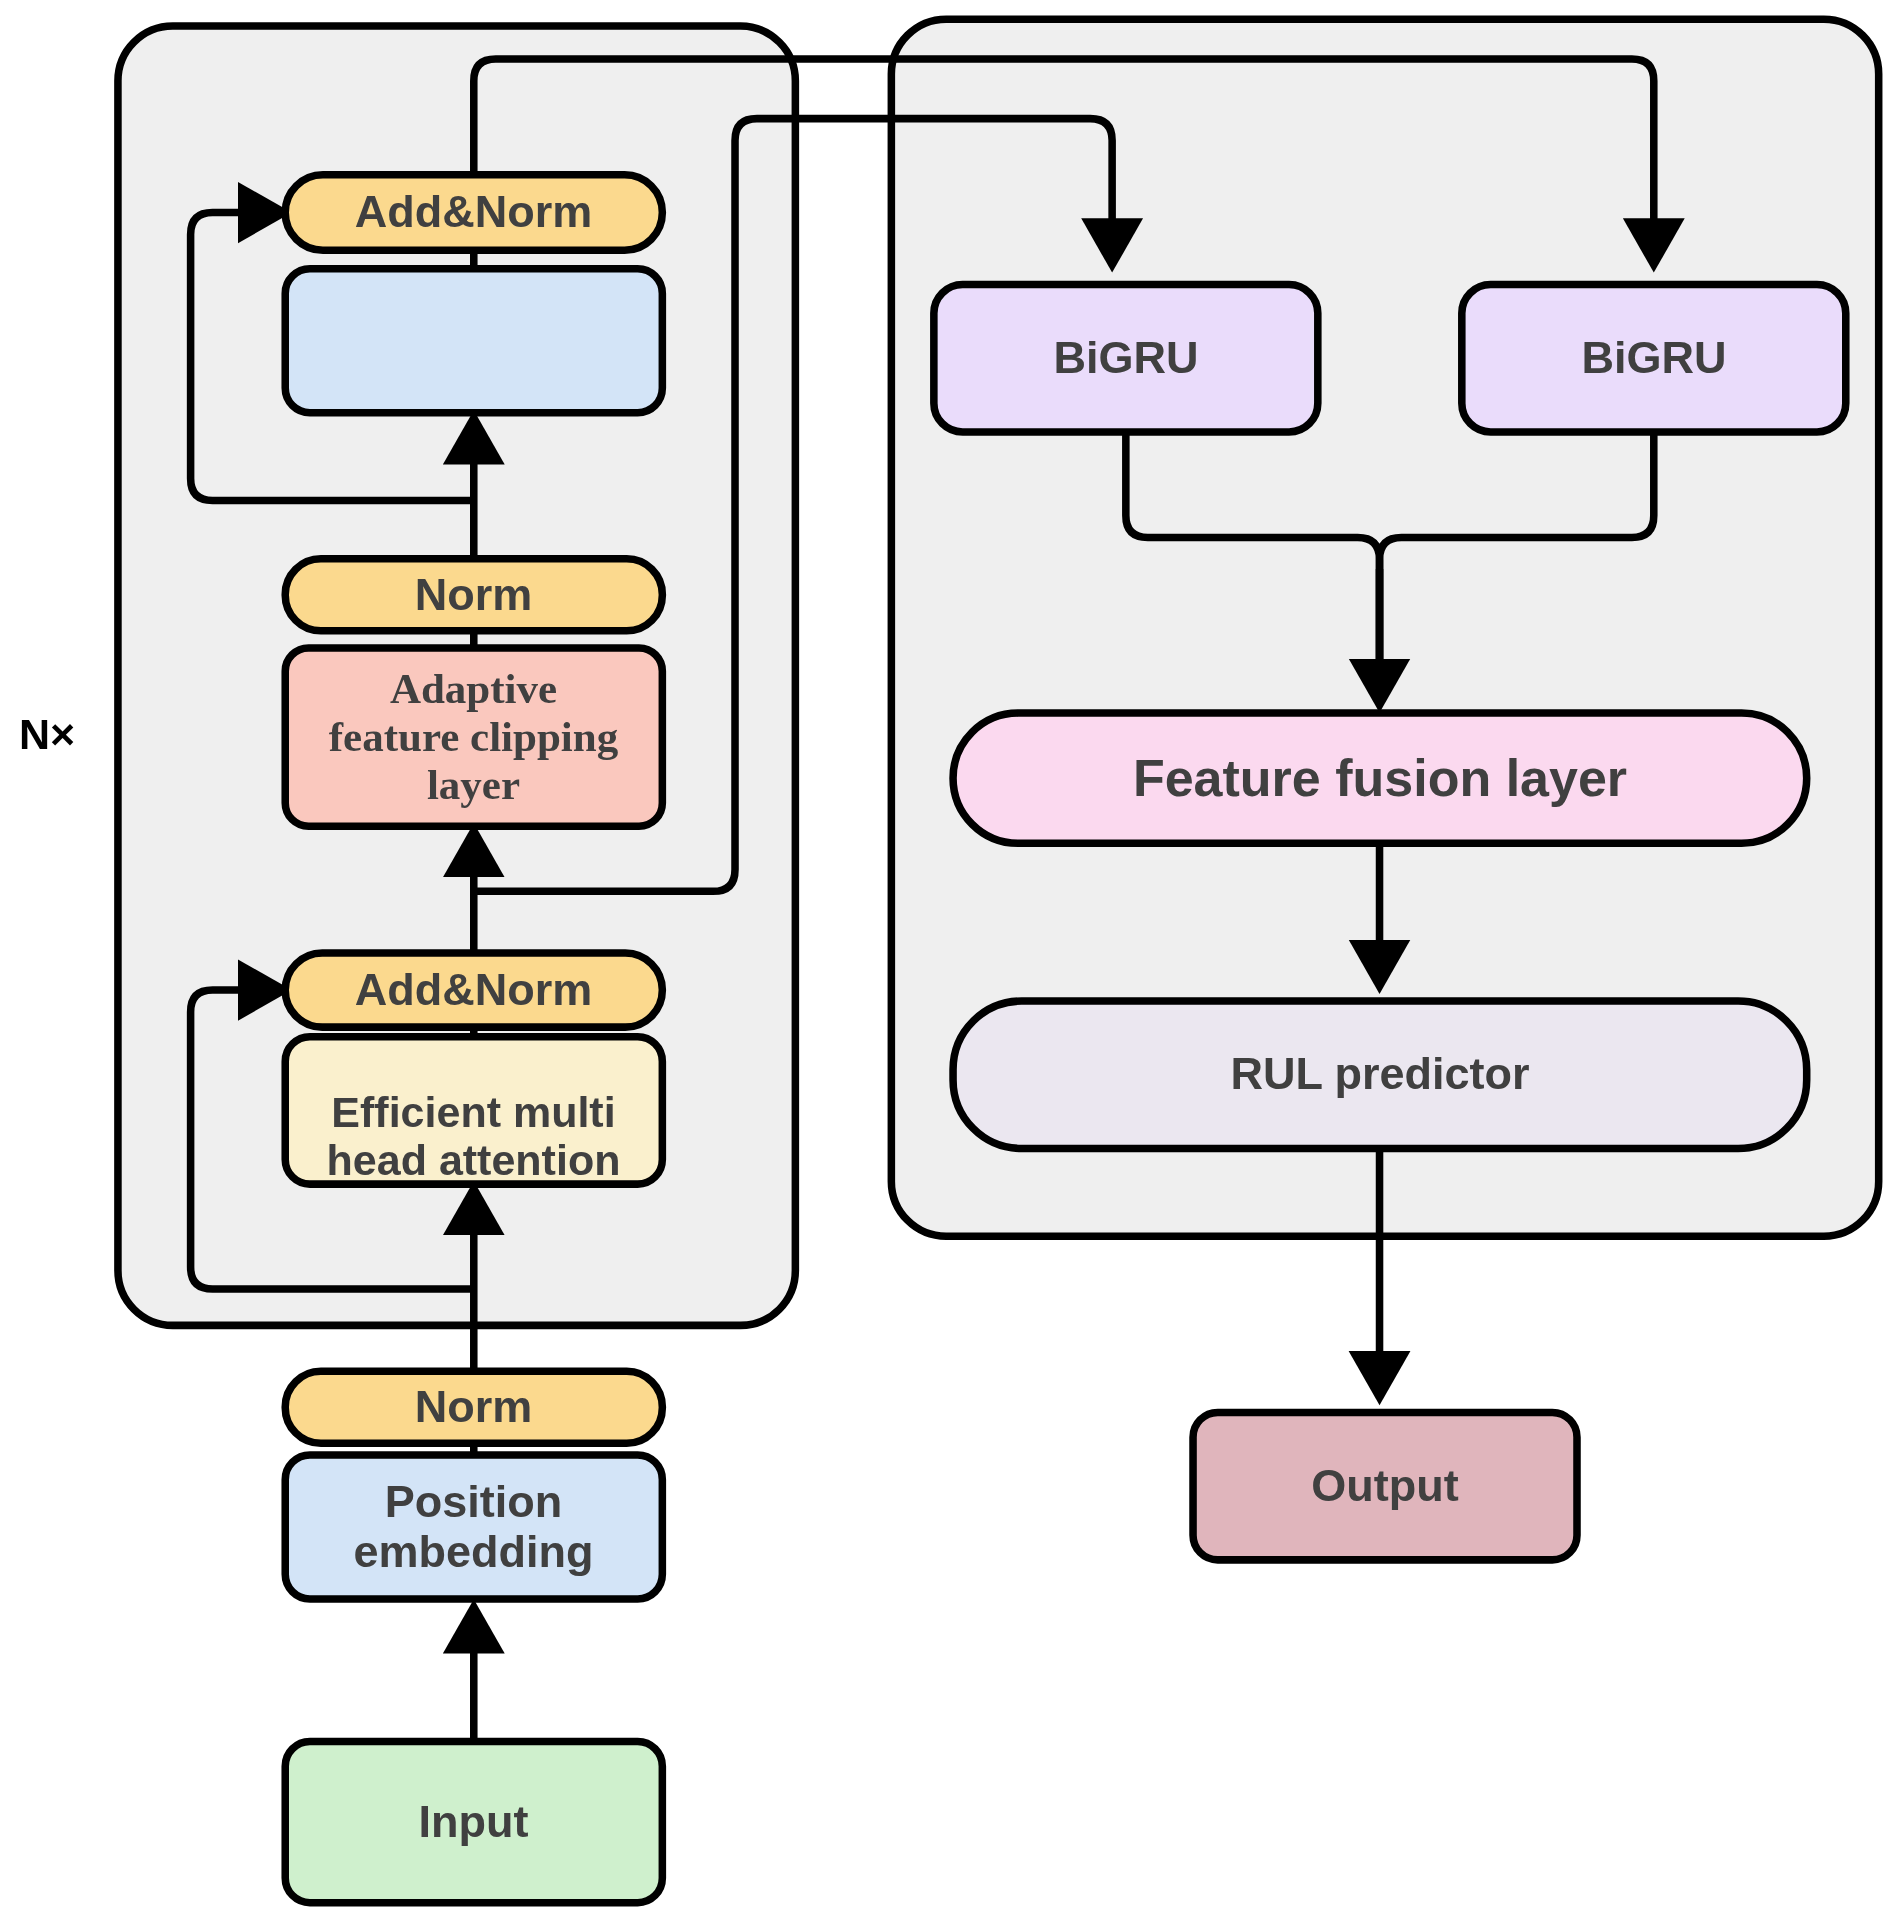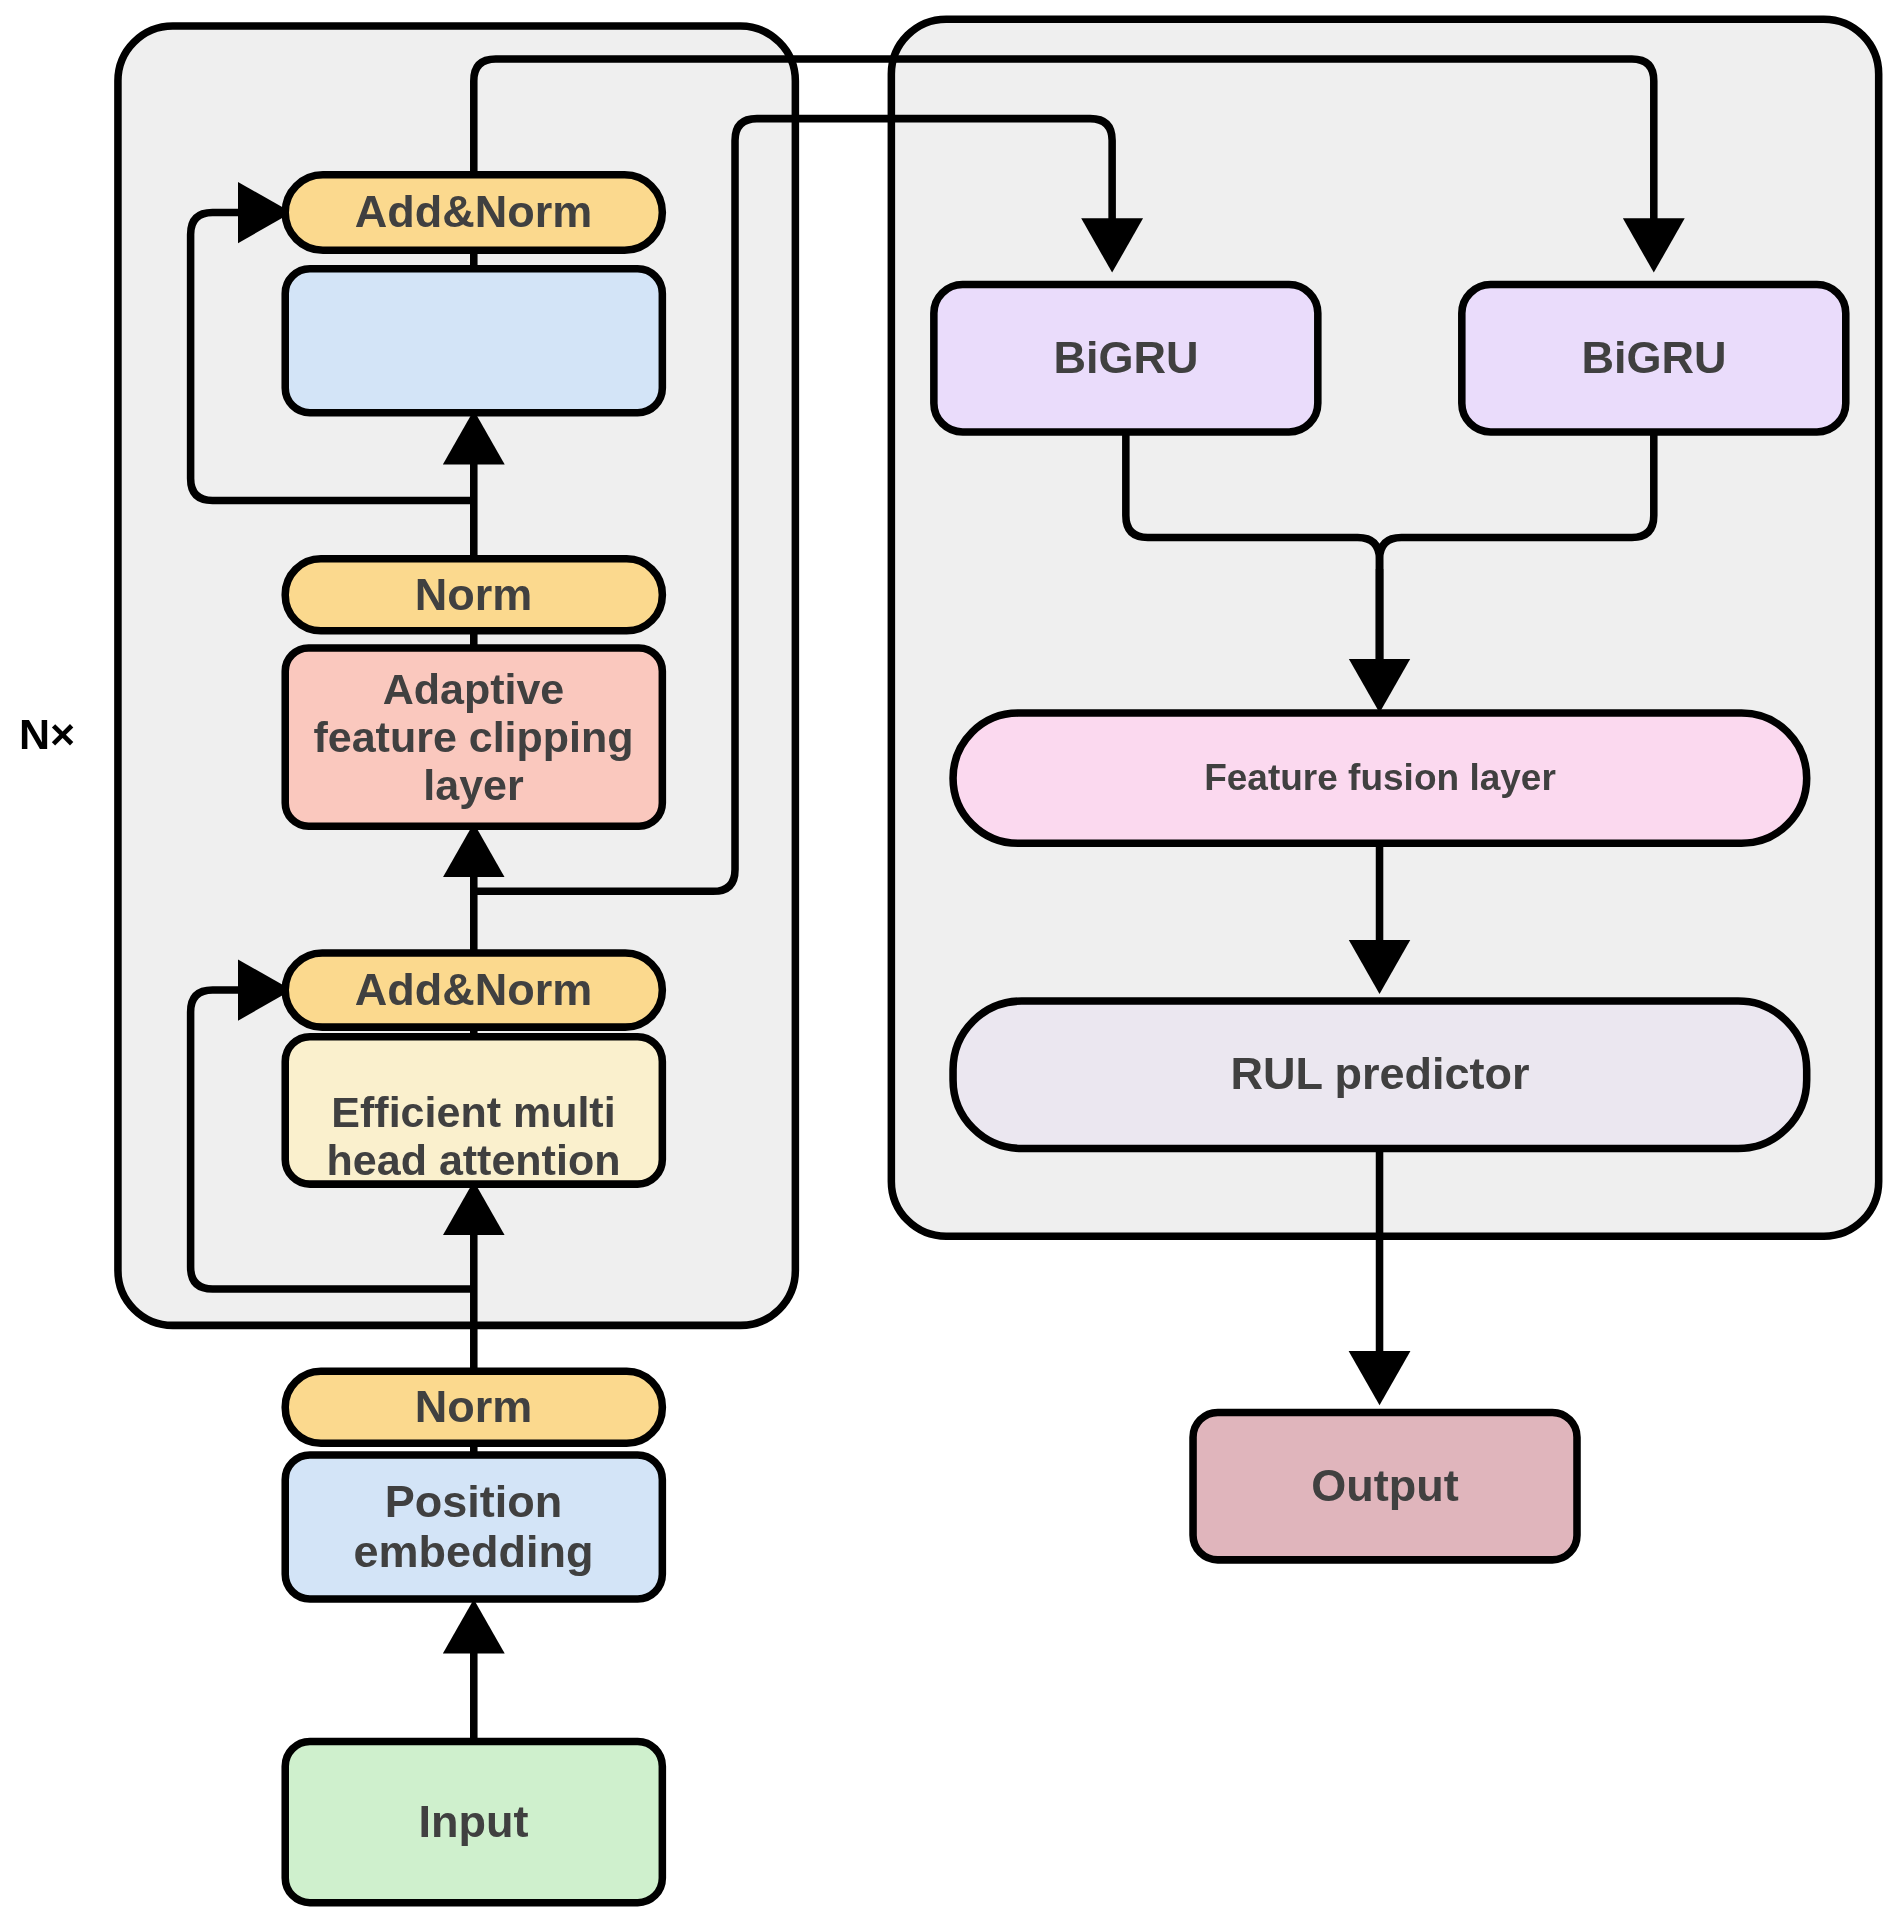--- a/index.html
+++ b/index.html
@@ -81,21 +81,21 @@
     </g>
   </svg>
 
   <div class="nxlabel" style="left:19px;top:710px;font-size:43px;">N×</div>
 
   <div class="boxlabel" style="left:285px;top:175px;width:377px;height:75px;font-size:45px;">Add&amp;Norm</div>
 
 
   <div class="boxlabel" style="left:285px;top:559px;width:377px;height:72px;font-size:45px;">Norm</div>
 
-  <div class="boxlabel" style="left:285px;top:648px;width:377px;height:178px;font-size:43px;">
+  <div class="boxlabel" style="left:285px;top:648px;width:377px;height:178px;font-size:43px;font-family:Liberation Serif, serif;">
     <span style="white-space:pre-line">Adaptive
 feature clipping
 layer</span>
   </div>
 
   <div class="boxlabel" style="left:285px;top:953px;width:377px;height:74px;font-size:45px;">Add&amp;Norm</div>
 
   <div class="boxlabel" style="left:285px;top:1037px;width:377px;height:147px;font-size:43px;align-items:flex-end;">
     <span style="white-space:pre-line">Efficient multi
 head attention</span>
@@ -107,20 +107,20 @@
     <span style="white-space:pre-line">Position
 embedding</span>
   </div>
 
   <div class="boxlabel" style="left:285px;top:1742px;width:377px;height:161px;font-size:45px;">Input</div>
 
   <div class="boxlabel" style="left:934px;top:285px;width:384px;height:147px;font-size:45px;">BiGRU</div>
 
   <div class="boxlabel" style="left:1462px;top:285px;width:384px;height:147px;font-size:45px;">BiGRU</div>
 
-  <div class="boxlabel" style="left:953px;top:713px;width:854px;height:130px;font-size:37px;">Feature fusion layer</div>
+  <div class="boxlabel" style="left:953px;top:713px;width:854px;height:130px;font-size:52px;">Feature fusion layer</div>
 
   <div class="boxlabel" style="left:1193px;top:1413px;width:384px;height:147px;font-size:45px;">Output</div>
 
   <div class="boxlabel" style="left:953px;top:1001px;width:854px;height:147px;font-size:45px;">RUL predictor</div>
 
 </div>
 
 
 </body></html>

